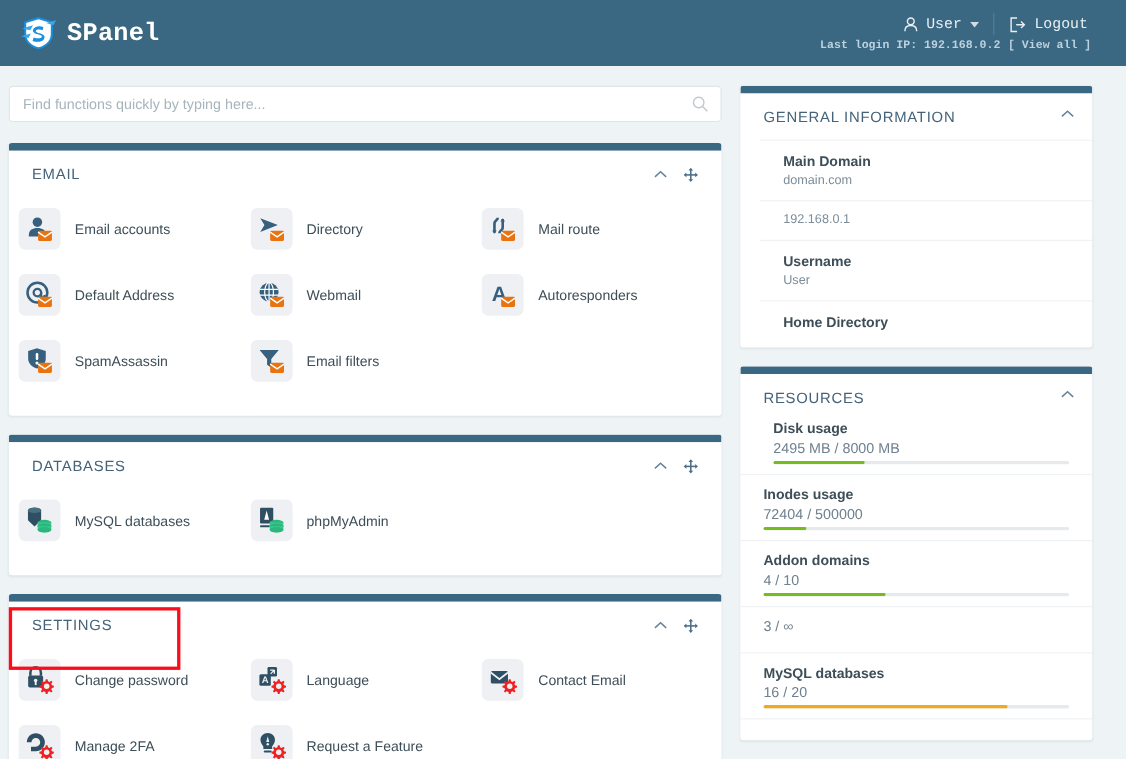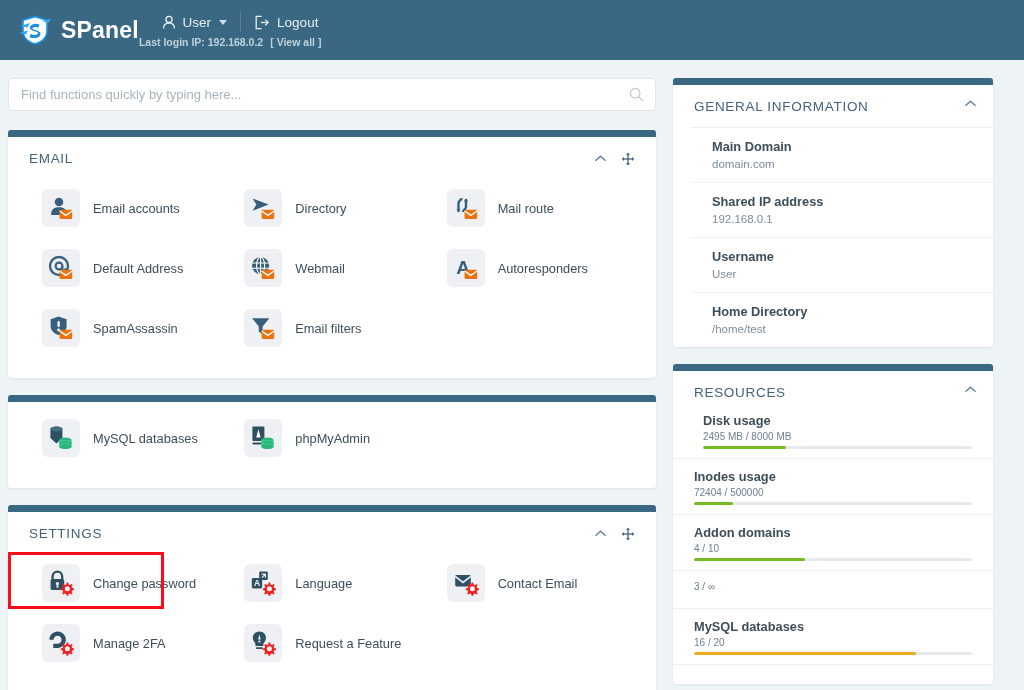--- a/index.html
+++ b/index.html
@@ -8,22 +8,23 @@
     background: #eef2f4;
     font-family: "Liberation Sans", sans-serif;
     overflow: hidden;
   }
   .page { position: relative; width: 1024px; height: 690px; background: #eef3f5; }
 
   
   .topbar {
     position: absolute; left: 0; top: 0; width: 1024px; height: 60px;
     background: #3a6781;
-    display: flex; align-items: center; justify-content: flex-start;
+    display: flex; align-items: center; justify-content: space-between;
     padding: 0 18px;
+    font-family: Liberation Mono, monospace;
   }
   .brand { display: flex; align-items: center; gap: 9px; }
   .brand-logo { width: 34px; height: 32px; display: block; }
   .brand-name { color: #ffffff; font-size: 23px; font-weight: bold; letter-spacing: .2px; }
 
   .hdr-right { display: flex; flex-direction: column; align-items: flex-end; gap: 4px; padding-right: 4px;}
   .hdr-row1 { display: flex; align-items: center; gap: 0; }
   .hdr-btn {
     display: flex; align-items: center; gap: 7px;
     color: #e9eff3; font-size: 13.5px; cursor: pointer; padding: 0 13px;
@@ -61,21 +62,21 @@
   }
   .card-head {
     display: flex; align-items: center; justify-content: space-between;
     padding: 14px 16px 6px 21px;
   }
   .card-title { font-size: 13.5px; color: #44637a; letter-spacing: .7px; }
   .card-head-icons { display: flex; align-items: center; gap: 14px; padding-right: 5px;}
   .chev { width: 13px; height: 9px; opacity: .85; }
   .movei { width: 14px; height: 14px; }
 
-  .grid { display: flex; flex-wrap: wrap; padding: 6px 14px 20px 27px; }
+  .grid { display: flex; flex-wrap: wrap; padding: 6px 14px 20px 2px; }
   .tile {
     width: 33.33%; display: flex; align-items: center; gap: 13px;
     padding: 11px 6px 11px 7px; cursor: pointer; position: relative;
   }
   .tile-ico {
     width: 38px; height: 38px; flex: 0 0 38px; background: #eff0f4;
     border-radius: 6px; display: flex; align-items: center; justify-content: center;
   }
   .tile-ico svg { width: 26px; height: 26px; display: block; }
   .tile-label { font-size: 12.8px; color: #3d4e58; }
@@ -97,21 +98,21 @@
   }
   .panel-title { font-size: 13.5px; color: #44637a; letter-spacing: .7px; }
   .info-row { padding: 11px 21px 12px 21px; border-top: 1px solid #eef1f3; margin-left: 18px; }
   .info-row:first-of-type { border-top: 0; padding-top: 0; }
   .info-label { font-size: 12.8px; color: #3d4e58; font-weight: bold; margin-bottom: 4px; }
   .info-value { font-size: 11.5px; color: #7c8d99; }
 
   .res-row { padding: 10px 21px 9px 21px; border-top: 1px solid #eef1f3; }
   .res-row:first-of-type { border-top: 0; padding-top: 0; padding-left: 30px; }
   .res-label { font-size: 12.8px; color: #3d4e58; font-weight: bold; margin-bottom: 3px; }
-  .res-value { font-size: 10px; color: #6f8090; margin-bottom: 4px; }
+  .res-value { font-size: 13px; color: #6f8090; margin-bottom: 4px; }
   .bar { height: 3px; background: #e7eaec; border-radius: 2px; overflow: hidden; }
   .bar > i { display: block; height: 3px; border-radius: 2px; }
   .bar.hidden { visibility: hidden; }
 </style>
 </head>
 <body>
 
 <div class="page">
 
   <div class="topbar">
@@ -279,20 +280,33 @@
                 <path d="M11.6 16 L17.9 20.4 L24.2 16" fill="none" stroke="#fff" stroke-width="1.3"></path>
               </svg>
             </span>
             <span class="tile-label">Email filters</span>
           </div>
 
         </div>
       </div>
 
       <div class="card">
+        <div class="card-head">
+          <span class="card-title">DATABASES</span>
+          <div class="card-head-icons">
+            <svg class="chev" viewBox="0 0 14 9">
+              <path d="M1.5 7 L7 2 L12.5 7" fill="none" stroke="#4a6e8a" stroke-width="1.5"></path>
+            </svg>
+            <svg class="movei" viewBox="0 0 16 16">
+              <path d="M8 0.6 L10.4 3.4 H5.6 Z M8 15.4 L5.6 12.6 H10.4 Z M0.6 8 L3.4 5.6 V10.4 Z M15.4 8 L12.6 10.4 V5.6 Z" fill="#4a6e8a"></path>
+              <rect x="7.2" y="2.6" width="1.6" height="10.8" fill="#4a6e8a"></rect>
+              <rect x="2.6" y="7.2" width="10.8" height="1.6" fill="#4a6e8a"></rect>
+            </svg>
+          </div>
+        </div>
         <div class="grid">
 
           <div class="tile">
             <span class="tile-ico">
               <svg viewBox="0 0 26 26">
                 <path d="M2.4 4 C2.4 2.4 5.2 1.4 8.4 1.4 C11.6 1.4 14.4 2.4 14.4 4 L14.4 13 L8.4 18.6 L2.4 13 Z" fill="#2f4f63"></path>
                 <ellipse cx="8.4" cy="4" rx="6" ry="2.4" fill="#46707f"></ellipse>
                 <path d="M3.6 7.8 H13.2 L9.5 12 V16.6 L7.3 14.6 V12 Z" fill="#2f4f63"></path>
                 <ellipse cx="17.4" cy="15" rx="6.2" ry="2.4" fill="#2cb67d"></ellipse>
                 <path d="M11.2 15 V18.4 C11.2 19.7 14 20.8 17.4 20.8 C20.8 20.8 23.6 19.7 23.6 18.4 V15" fill="#38c98c"></path>
@@ -427,30 +441,28 @@
           <span class="panel-title">GENERAL INFORMATION</span>
           <svg class="chev" viewBox="0 0 14 9">
             <path d="M1.5 7 L7 2 L12.5 7" fill="none" stroke="#4a6e8a" stroke-width="1.5"></path>
           </svg>
         </div>
         <div class="info-row">
           <div class="info-label">Main Domain</div>
           <div class="info-value">domain.com</div>
         </div>
         <div class="info-row">
-          <div class="info-label">Shared IP address</div>
           <div class="info-value">192.168.0.1</div>
         </div>
         <div class="info-row">
           <div class="info-label">Username</div>
           <div class="info-value">User</div>
         </div>
         <div class="info-row">
           <div class="info-label">Home Directory</div>
-          <div class="info-value">/home/test</div>
         </div>
       </div>
 
       <div class="panel">
         <div class="panel-head">
           <span class="panel-title">RESOURCES</span>
           <svg class="chev" viewBox="0 0 14 9">
             <path d="M1.5 7 L7 2 L12.5 7" fill="none" stroke="#4a6e8a" stroke-width="1.5"></path>
           </svg>
         </div>

